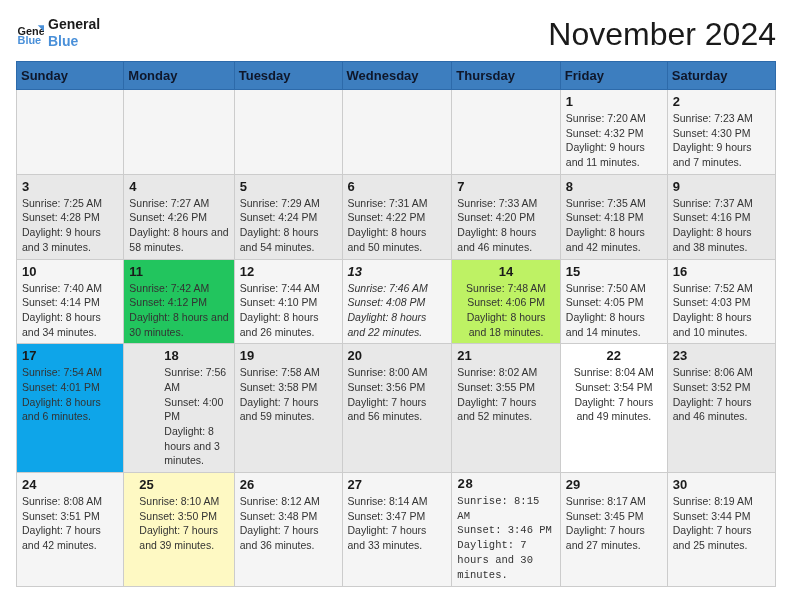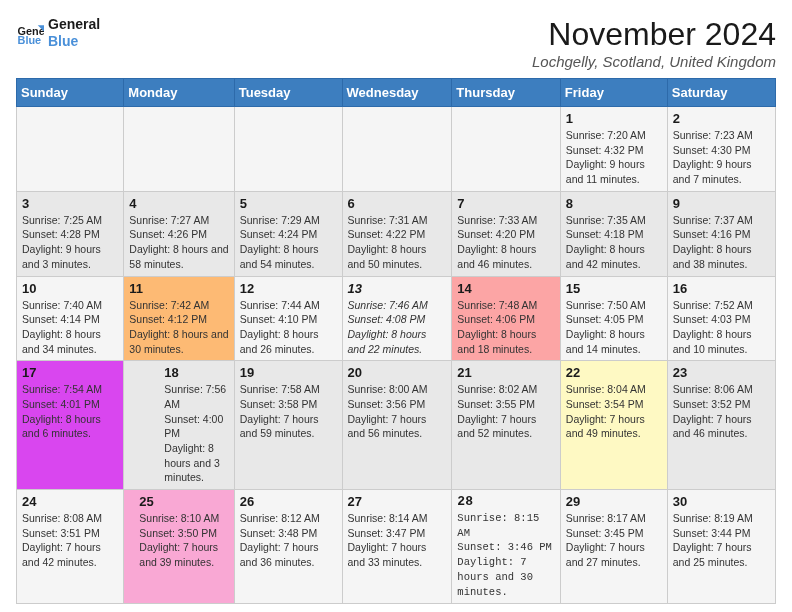--- a/index.html
+++ b/index.html
@@ -38,21 +38,21 @@
       color: #555;
       font-style: italic;
     }
     table {
       width: 100%;
       border-collapse: collapse;
       font-size: 11px;
     }
     thead tr th {
       background: #3d7ebf;
-      color: #ffffff;
+      color: #0f172a;
       padding: 6px 4px;
       text-align: left;
       font-size: 13px;
       font-weight: bold;
       border: 1px solid #2d6aaa;
     }
     tbody tr {
       border-bottom: 1px solid #ccc;
     }
     tbody tr:nth-child(odd) {
@@ -90,21 +90,20 @@
       <text x="2" y="32" font-size="14" font-weight="bold" fill="#4a90d9">Blue</text>
       <polygon points="28,8 36,8 36,16" fill="#4a90d9"></polygon>
     </svg>
     <div>
       <div style="font-size:14px; font-weight:bold; color:#1a1a1a; line-height:1.2;">General</div>
       <div style="font-size:14px; font-weight:bold; color:#4a90d9; line-height:1.2;">Blue</div>
     </div>
   </div>
   <div class="title-area">
     <div class="month-title">November 2024</div>
-    <div class="location">Lochgelly, Scotland, United Kingdom</div>
   </div>
 </div>
 
 <table>
   <thead>
     <tr>
     <th>Sunday</th>
         <th>Monday</th>
         <th>Tuesday</th>
         <th>Wednesday</th>
@@ -157,81 +156,81 @@
         <td style="background: rgb(232, 232, 232);">
           <div class="day-num">9</div>
           <div class="day-detail">Sunrise: 7:37 AM<br>Sunset: 4:16 PM<br>Daylight: 8 hours and 38 minutes.</div>
         </td>
       </tr>
       <tr style="background: rgb(245, 245, 245);">
         <td style="background: rgb(245, 245, 245);">
           <div class="day-num">10</div>
           <div class="day-detail">Sunrise: 7:40 AM<br>Sunset: 4:14 PM<br>Daylight: 8 hours and 34 minutes.</div>
         </td>
-        <td style="background: #fdba74;">
+        <td style="background: #22c55e;">
           <div class="day-num">11</div>
           <div class="day-detail">Sunrise: 7:42 AM<br>Sunset: 4:12 PM<br>Daylight: 8 hours and 30 minutes.</div>
         </td>
         <td style="background: rgb(245, 245, 245);">
           <div class="day-num">12</div>
           <div class="day-detail">Sunrise: 7:44 AM<br>Sunset: 4:10 PM<br>Daylight: 8 hours and 26 minutes.</div>
         </td>
         <td style="background: rgb(245, 245, 245); font-style: italic;">
           <div class="day-num">13</div>
           <div class="day-detail">Sunrise: 7:46 AM<br>Sunset: 4:08 PM<br>Daylight: 8 hours and 22 minutes.</div>
         </td>
-        <td style="background: #fca5a5;">
+        <td style="background: #bef264; text-align: center;">
           <div class="day-num">14</div>
           <div class="day-detail">Sunrise: 7:48 AM<br>Sunset: 4:06 PM<br>Daylight: 8 hours and 18 minutes.</div>
         </td>
         <td style="background: rgb(245, 245, 245);">
           <div class="day-num">15</div>
           <div class="day-detail">Sunrise: 7:50 AM<br>Sunset: 4:05 PM<br>Daylight: 8 hours and 14 minutes.</div>
         </td>
         <td style="background: rgb(245, 245, 245);">
           <div class="day-num">16</div>
           <div class="day-detail">Sunrise: 7:52 AM<br>Sunset: 4:03 PM<br>Daylight: 8 hours and 10 minutes.</div>
         </td>
       </tr>
       <tr style="background: rgb(232, 232, 232);">
-        <td style="background: #d946ef;">
+        <td style="background: #0ea5e9;">
           <div class="day-num">17</div>
           <div class="day-detail">Sunrise: 7:54 AM<br>Sunset: 4:01 PM<br>Daylight: 8 hours and 6 minutes.</div>
         </td>
         <td style="background: rgb(232, 232, 232); padding-left: 40px;">
           <div class="day-num">18</div>
           <div class="day-detail">Sunrise: 7:56 AM<br>Sunset: 4:00 PM<br>Daylight: 8 hours and 3 minutes.</div>
         </td>
         <td style="background: rgb(232, 232, 232);">
           <div class="day-num">19</div>
           <div class="day-detail">Sunrise: 7:58 AM<br>Sunset: 3:58 PM<br>Daylight: 7 hours and 59 minutes.</div>
         </td>
         <td style="background: rgb(232, 232, 232); margin-left: 35px;">
           <div class="day-num">20</div>
           <div class="day-detail">Sunrise: 8:00 AM<br>Sunset: 3:56 PM<br>Daylight: 7 hours and 56 minutes.</div>
         </td>
         <td style="background: rgb(232, 232, 232);">
           <div class="day-num">21</div>
           <div class="day-detail">Sunrise: 8:02 AM<br>Sunset: 3:55 PM<br>Daylight: 7 hours and 52 minutes.</div>
         </td>
-        <td style="background: #fef9c3;">
+        <td style="background: #ffffff; text-align: center;">
           <div class="day-num">22</div>
           <div class="day-detail">Sunrise: 8:04 AM<br>Sunset: 3:54 PM<br>Daylight: 7 hours and 49 minutes.</div>
         </td>
         <td style="background: rgb(232, 232, 232);">
           <div class="day-num">23</div>
           <div class="day-detail">Sunrise: 8:06 AM<br>Sunset: 3:52 PM<br>Daylight: 7 hours and 46 minutes.</div>
         </td>
       </tr>
       <tr style="background: rgb(245, 245, 245);">
         <td style="background: rgb(245, 245, 245);">
           <div class="day-num">24</div>
           <div class="day-detail">Sunrise: 8:08 AM<br>Sunset: 3:51 PM<br>Daylight: 7 hours and 42 minutes.</div>
         </td>
-        <td style="background: #f9a8d4; padding-left: 15px;">
+        <td style="background: #fef9c3; padding-left: 15px;">
           <div class="day-num">25</div>
           <div class="day-detail">Sunrise: 8:10 AM<br>Sunset: 3:50 PM<br>Daylight: 7 hours and 39 minutes.</div>
         </td>
         <td style="background: rgb(245, 245, 245);">
           <div class="day-num">26</div>
           <div class="day-detail">Sunrise: 8:12 AM<br>Sunset: 3:48 PM<br>Daylight: 7 hours and 36 minutes.</div>
         </td>
         <td style="background: rgb(245, 245, 245);">
           <div class="day-num">27</div>
           <div class="day-detail">Sunrise: 8:14 AM<br>Sunset: 3:47 PM<br>Daylight: 7 hours and 33 minutes.</div>

